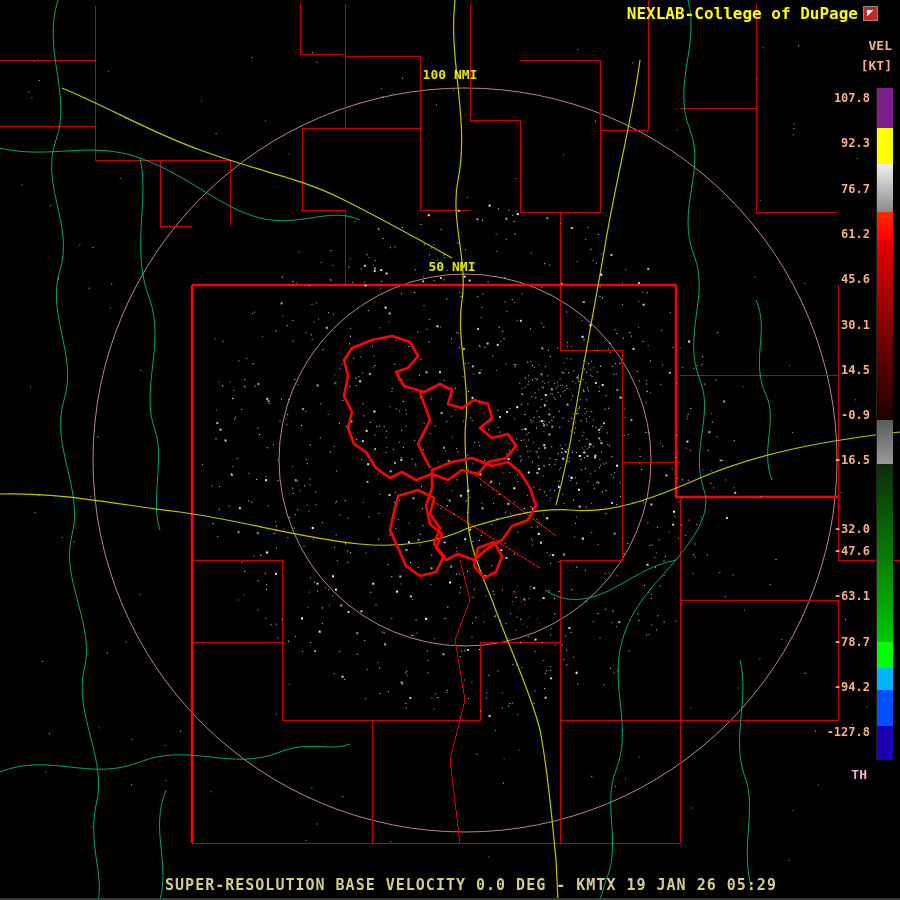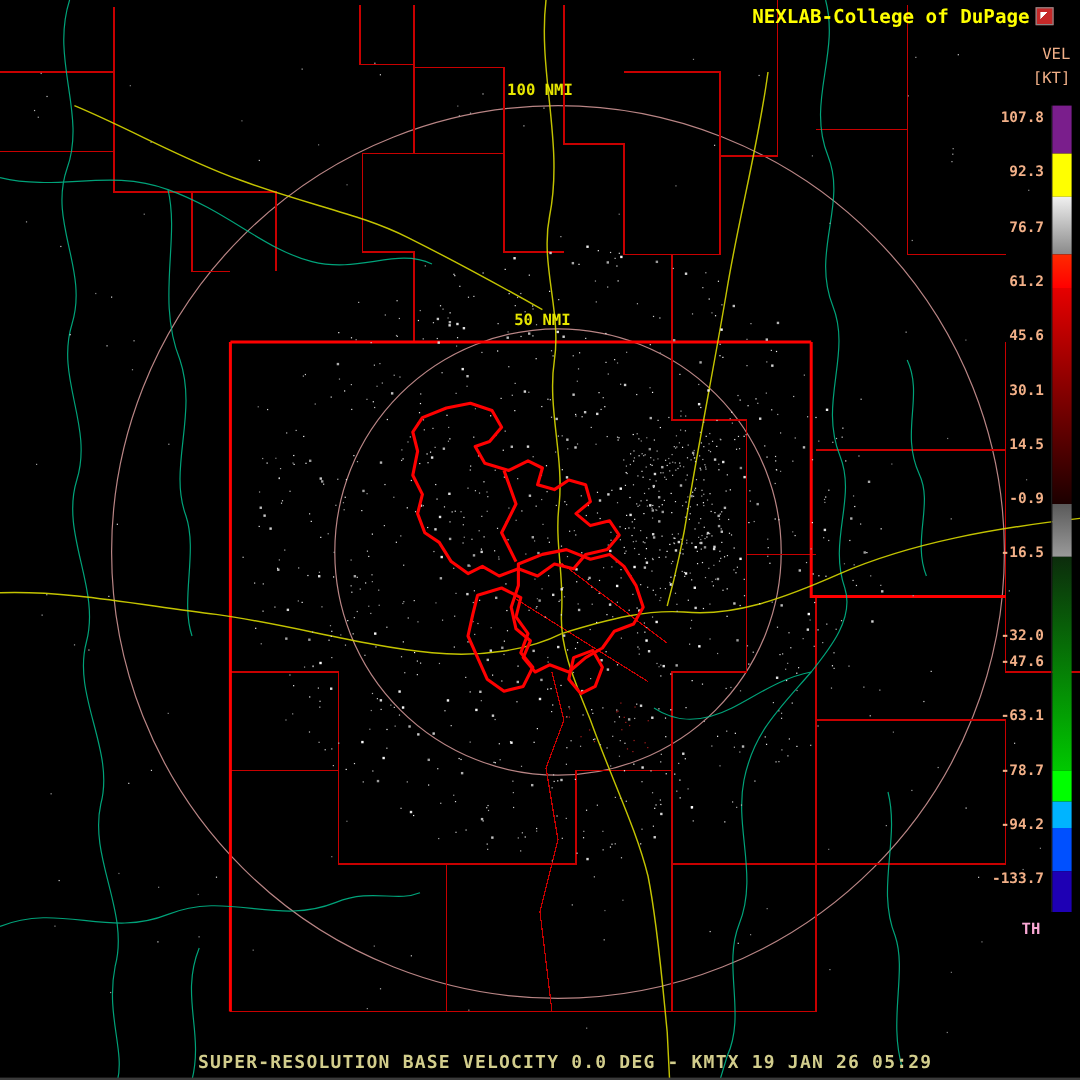--- a/index.html
+++ b/index.html
@@ -5,21 +5,21 @@
   html,body{margin:0;padding:0;background:#000;}
   .screen{position:relative;width:900px;height:900px;background:#000;overflow:hidden;
           font-family:"DejaVu Sans Mono","Liberation Mono",monospace;}
   svg{position:absolute;left:0;top:0;}
   .brand{position:absolute;top:4px;right:22px;display:flex;align-items:center;gap:5px;z-index:5;}
   .brand-text{color:#ffff00;font-size:16px;font-weight:bold;letter-spacing:0px;}
   .logo{width:13px;height:13px;background:#c62828;border:1px solid #888;position:relative;}
   .logo::after{content:"";position:absolute;left:3px;top:3px;width:6px;height:6px;
                background:linear-gradient(135deg,#fff 50%,#c62828 50%);}
   .cb-unit{position:absolute;top:36px;right:8px;text-align:right;color:#f2b088;font-size:13px;
-           font-weight:normal;line-height:20px;z-index:5;}
+           font-weight:bold;line-height:20px;z-index:5;}
   .colorbar{position:absolute;top:88px;right:7px;width:16px;height:672px;z-index:4;
             border-left:1px solid #222;}
   .tick{position:absolute;right:30px;color:#f2b088;font-size:12px;font-weight:bold;z-index:5;}
   .th-label{position:absolute;top:767px;right:33px;color:#f9a8d4;font-size:13px;font-weight:bold;z-index:5;}
   .status{position:absolute;bottom:6px;left:0;width:100%;text-align:center;color:#d2cd8c;
           font-size:15px;font-weight:bold;letter-spacing:1px;z-index:5;padding-left:21px;}
   .bottom-edge{position:absolute;bottom:0;left:0;width:100%;height:2px;background:#3a3a3a;z-index:6;}
 </style>
 </head>
 <body>
@@ -1480,19 +1480,19 @@
       <div class="tick" style="top: 272.2px;">45.6</div>
       <div class="tick" style="top: 317.5px;">30.1</div>
       <div class="tick" style="top: 362.8px;">14.5</div>
       <div class="tick" style="top: 408.1px;">-0.9</div>
       <div class="tick" style="top: 453.4px; text-align: right;">-16.5</div>
       <div class="tick" style="top: 522px;">-32.0</div>
       <div class="tick" style="top: 544px;">-47.6</div>
       <div class="tick" style="top: 589.3px;">-63.1</div>
       <div class="tick" style="top: 634.6px;">-78.7</div>
       <div class="tick" style="top: 679.9px;">-94.2</div>
-      <div class="tick" style="top: 725.2px;">-133.7</div>
+      <div class="tick" style="top: 725.2px;">-127.8</div>
     </div>
   <div class="th-label">TH</div>
 
   <div class="status">SUPER-RESOLUTION BASE VELOCITY 0.0 DEG - KMTX 19 JAN 26 05:29</div>
   <div class="bottom-edge"></div>
 </div>
 
 </body></html>

